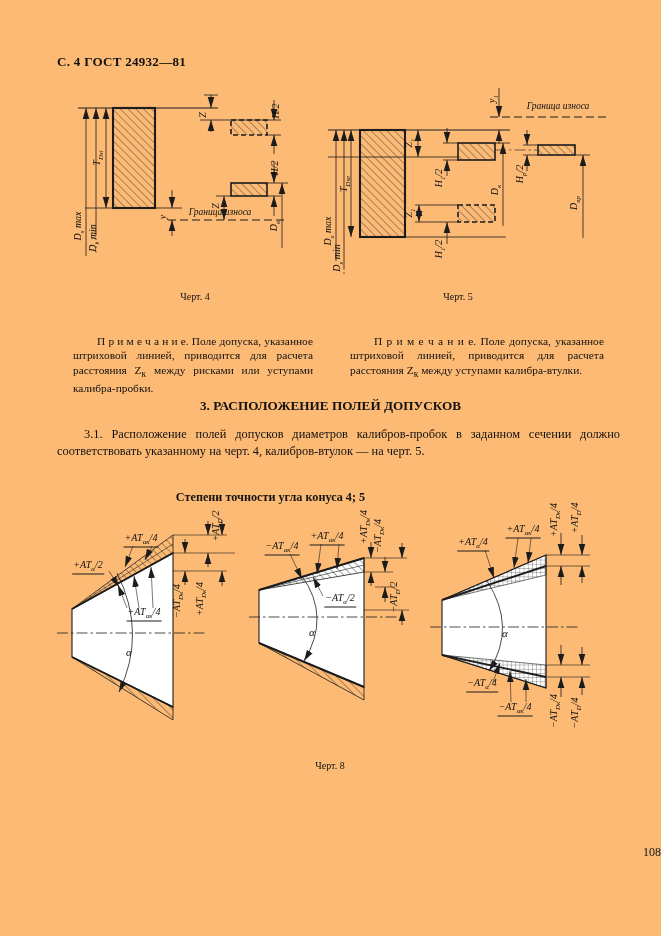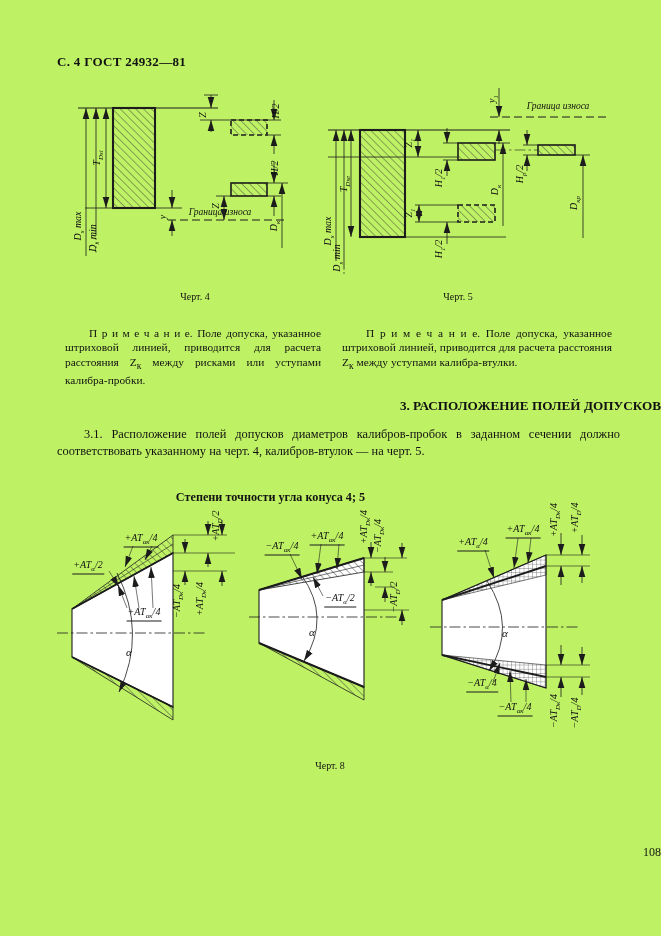--- a/index.html
+++ b/index.html
@@ -1,38 +1,38 @@
 <!DOCTYPE html>
 <html><head>
 <meta charset="utf-8">
 <style>
   html,body{margin:0;padding:0;background:#9a9a9a;}
-  .page{position:relative;width:661px;height:936px;background:#bef264;margin:0 auto;
+  .page{position:relative;width:661px;height:936px;background:#fdba74;margin:0 auto;
         font-family:"Liberation Serif","DejaVu Serif",serif;color:#121212;overflow:hidden;}
   .hdr{position:absolute;left:57px;top:54px;font-weight:bold;font-size:13px;letter-spacing:.3px;}
   .fig{position:absolute;}
   .fig svg{position:absolute;left:0;top:0;overflow:visible;}
   .ln{stroke:#1c1c1c;fill:none;stroke-width:1;}
   .w06{stroke-width:.6}.w08{stroke-width:.8}.w11{stroke-width:1.1}.w16{stroke-width:1.6}.w19{stroke-width:1.9}.w22{stroke-width:2.1}
   .hat{fill:url(#hatch);stroke:#1c1c1c;}
   .cro{fill:url(#cross);stroke:#1c1c1c;}
   .fw{fill:#fff;}
   .dsh{stroke-dasharray:5 3;}
   .gr{stroke-dasharray:8 4;}
   .cl{stroke-dasharray:11 3 2.5 3;}
   .dot{stroke-dasharray:1.6 2.6;}
   .lbl{position:absolute;font:italic 10px "Liberation Serif",serif;color:#101010;white-space:nowrap;
        transform:translate(-50%,-50%);line-height:1;}
   .rot{transform:translate(-50%,-50%) rotate(-90deg);}
   .und{border-bottom:1px solid #1c1c1c;padding:0 1px 1px 1px;}
   .lbl sub{font-size:.7em;}
   .cap{position:absolute;font-size:10px;text-align:center;}
   .note{position:absolute;font-size:11.4px;line-height:1.25;text-align:justify;}
-  .note p{margin:8px;text-indent:24px;}
-  .heading{position:absolute;left:0;top:398px;width:661px;text-align:right;font-weight:bold;font-size:13.2px;}
+  .note p{margin:16px;text-indent:24px;}
+  .heading{position:absolute;left:0;top:398px;width:661px;text-align:center;font-weight:bold;font-size:13.2px;}
   .paras{position:absolute;left:57px;top:426px;width:563px;font-size:12.4px;line-height:1.33;text-align:justify;}
   .paras p{margin:0;text-indent:27px;}
   .subhead{position:absolute;left:0;top:490px;width:541px;text-align:center;font-weight:bold;font-size:12.2px;}
   .pagenum{position:absolute;left:0;top:845px;width:661px;text-align:right;font-size:12px;}
 </style>
 </head>
 <body>
 
 <div class="page">
 

